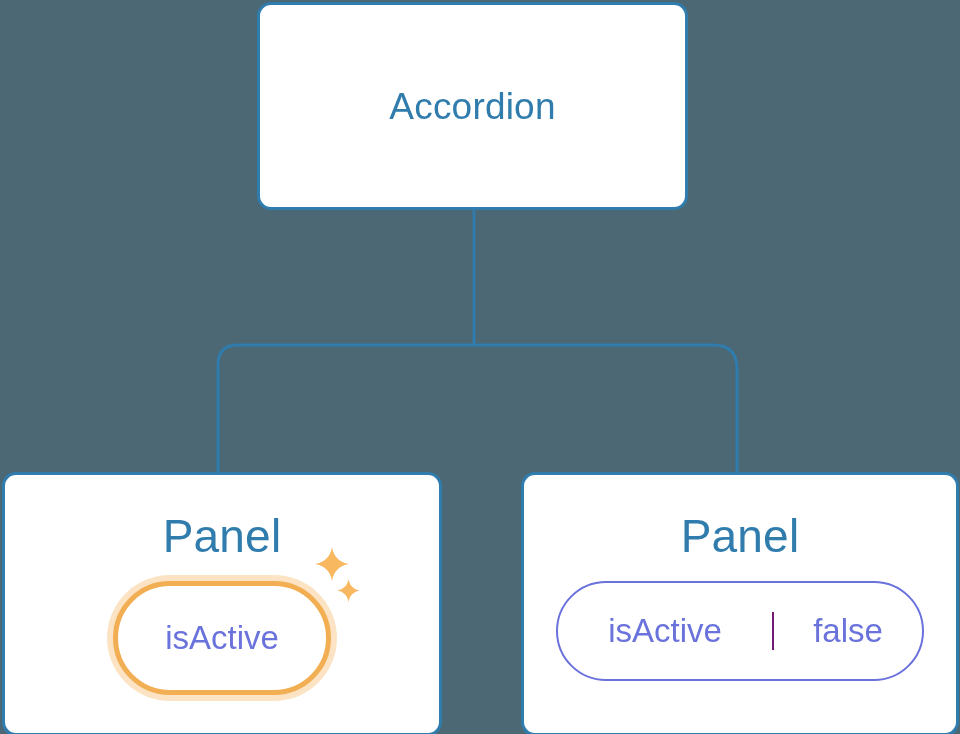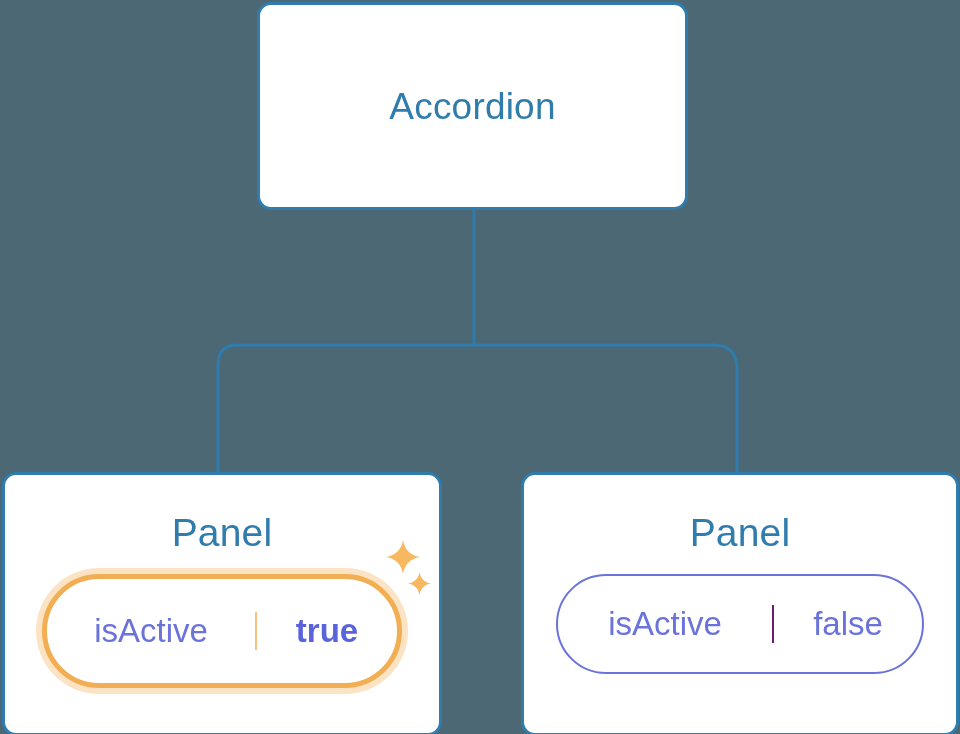--- a/index.html
+++ b/index.html
@@ -62,21 +62,21 @@
   }
 
   
   .node-child {
     top: 472px;
     height: 264px;
     padding-top: 38px;
   }
   .node-child.left  { left: 2px;   width: 440px; }
   .node-child.right { left: 521px; width: 438px; }
-  .node-child .node-title { font-size: 39px; }
+  .node-child .node-title { font-size: 46px; }
 
   
   .pill-wrap {
     position: relative;
     margin-top: 22px;
     display: flex;
     align-items: stretch;
   }
   .pill {
     display: flex;
@@ -155,21 +155,20 @@
   <div class="node node-root">
     <div class="node-title">Accordion</div>
   </div>
 
   <div class="node node-child left">
     <div class="node-title">Panel</div>
 
     <div class="pill-wrap">
       <div class="pill highlight">
         <div class="pill-cell pill-key">isActive</div>
-        <div class="pill-cell pill-val">true</div>
       </div>
 
       <div class="sparkles">
         <svg class="sparkle-big" width="34" height="34" viewBox="0 0 34 34">
           <path d="M17 0 C18.6 9.6 24.4 15.4 34 17 C24.4 18.6 18.6 24.4 17 34 C15.4 24.4 9.6 18.6 0 17 C9.6 15.4 15.4 9.6 17 0 Z" fill="#f7b860"></path>
         </svg>
         <svg class="sparkle-small" width="23" height="23" viewBox="0 0 23 23">
           <path d="M11.5 0 C12.6 6.5 16.5 10.4 23 11.5 C16.5 12.6 12.6 16.5 11.5 23 C10.4 16.5 6.5 12.6 0 11.5 C6.5 10.4 10.4 6.5 11.5 0 Z" fill="#f7b860"></path>
         </svg>
       </div>

